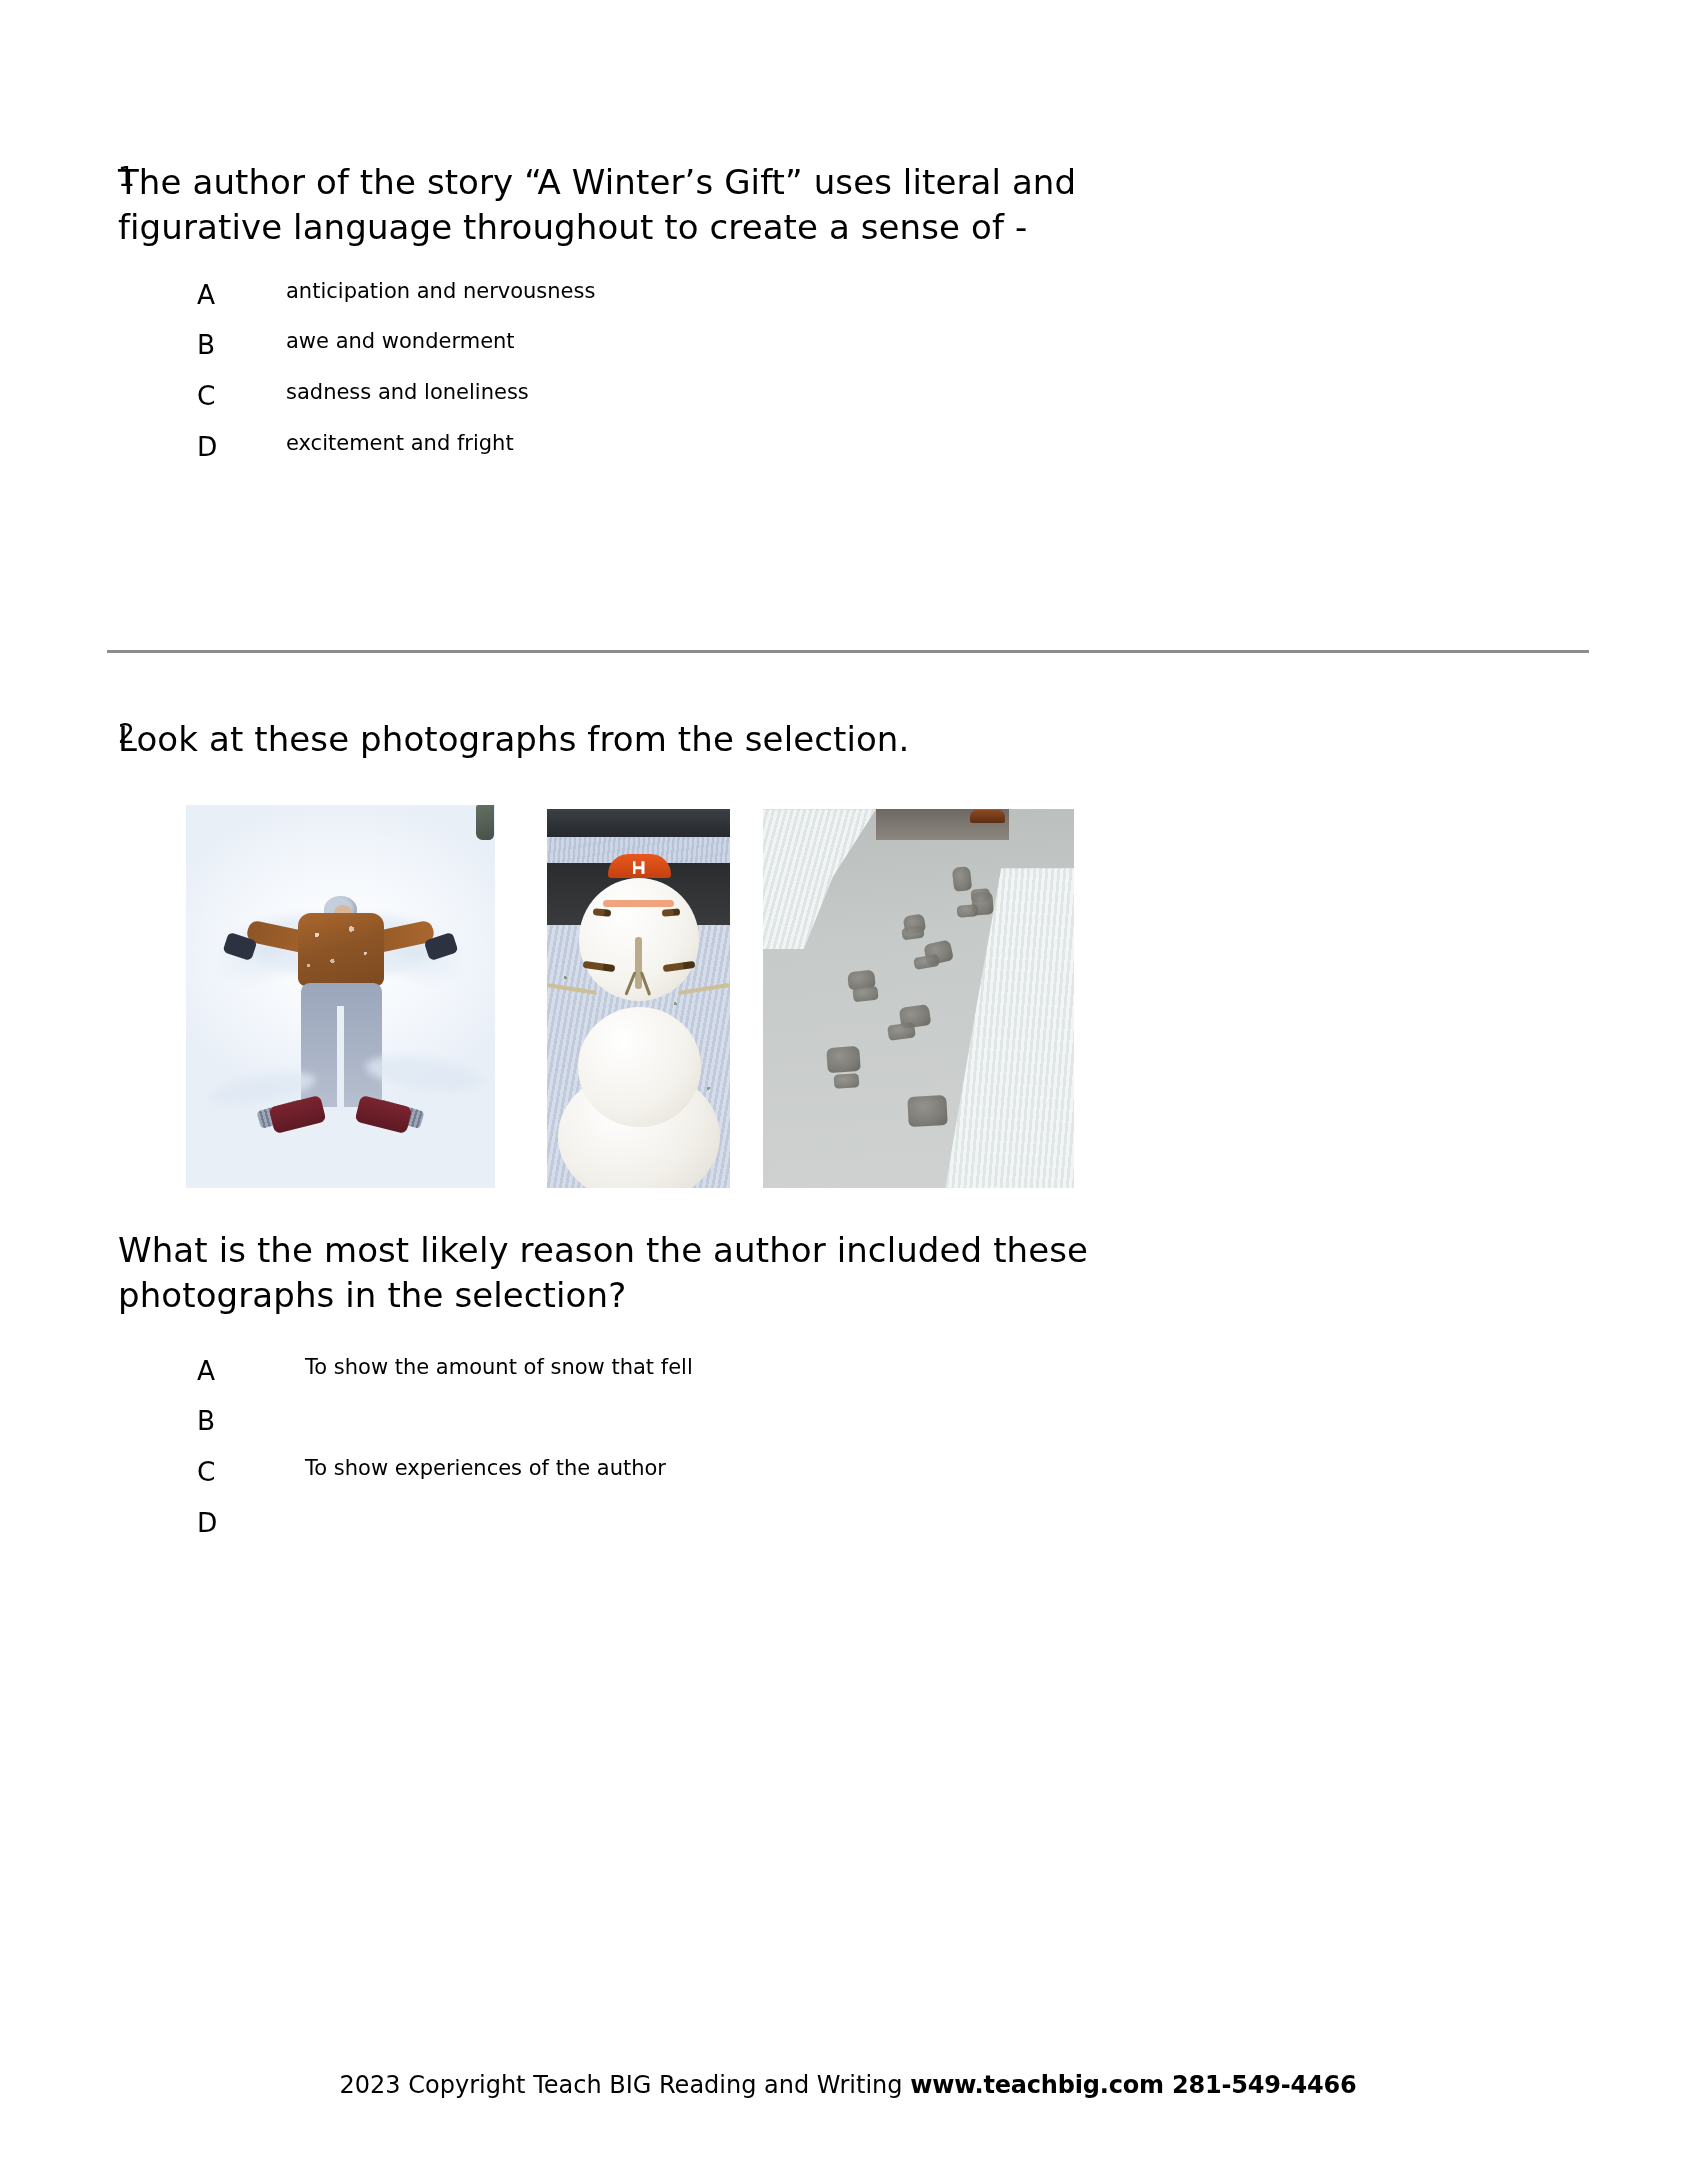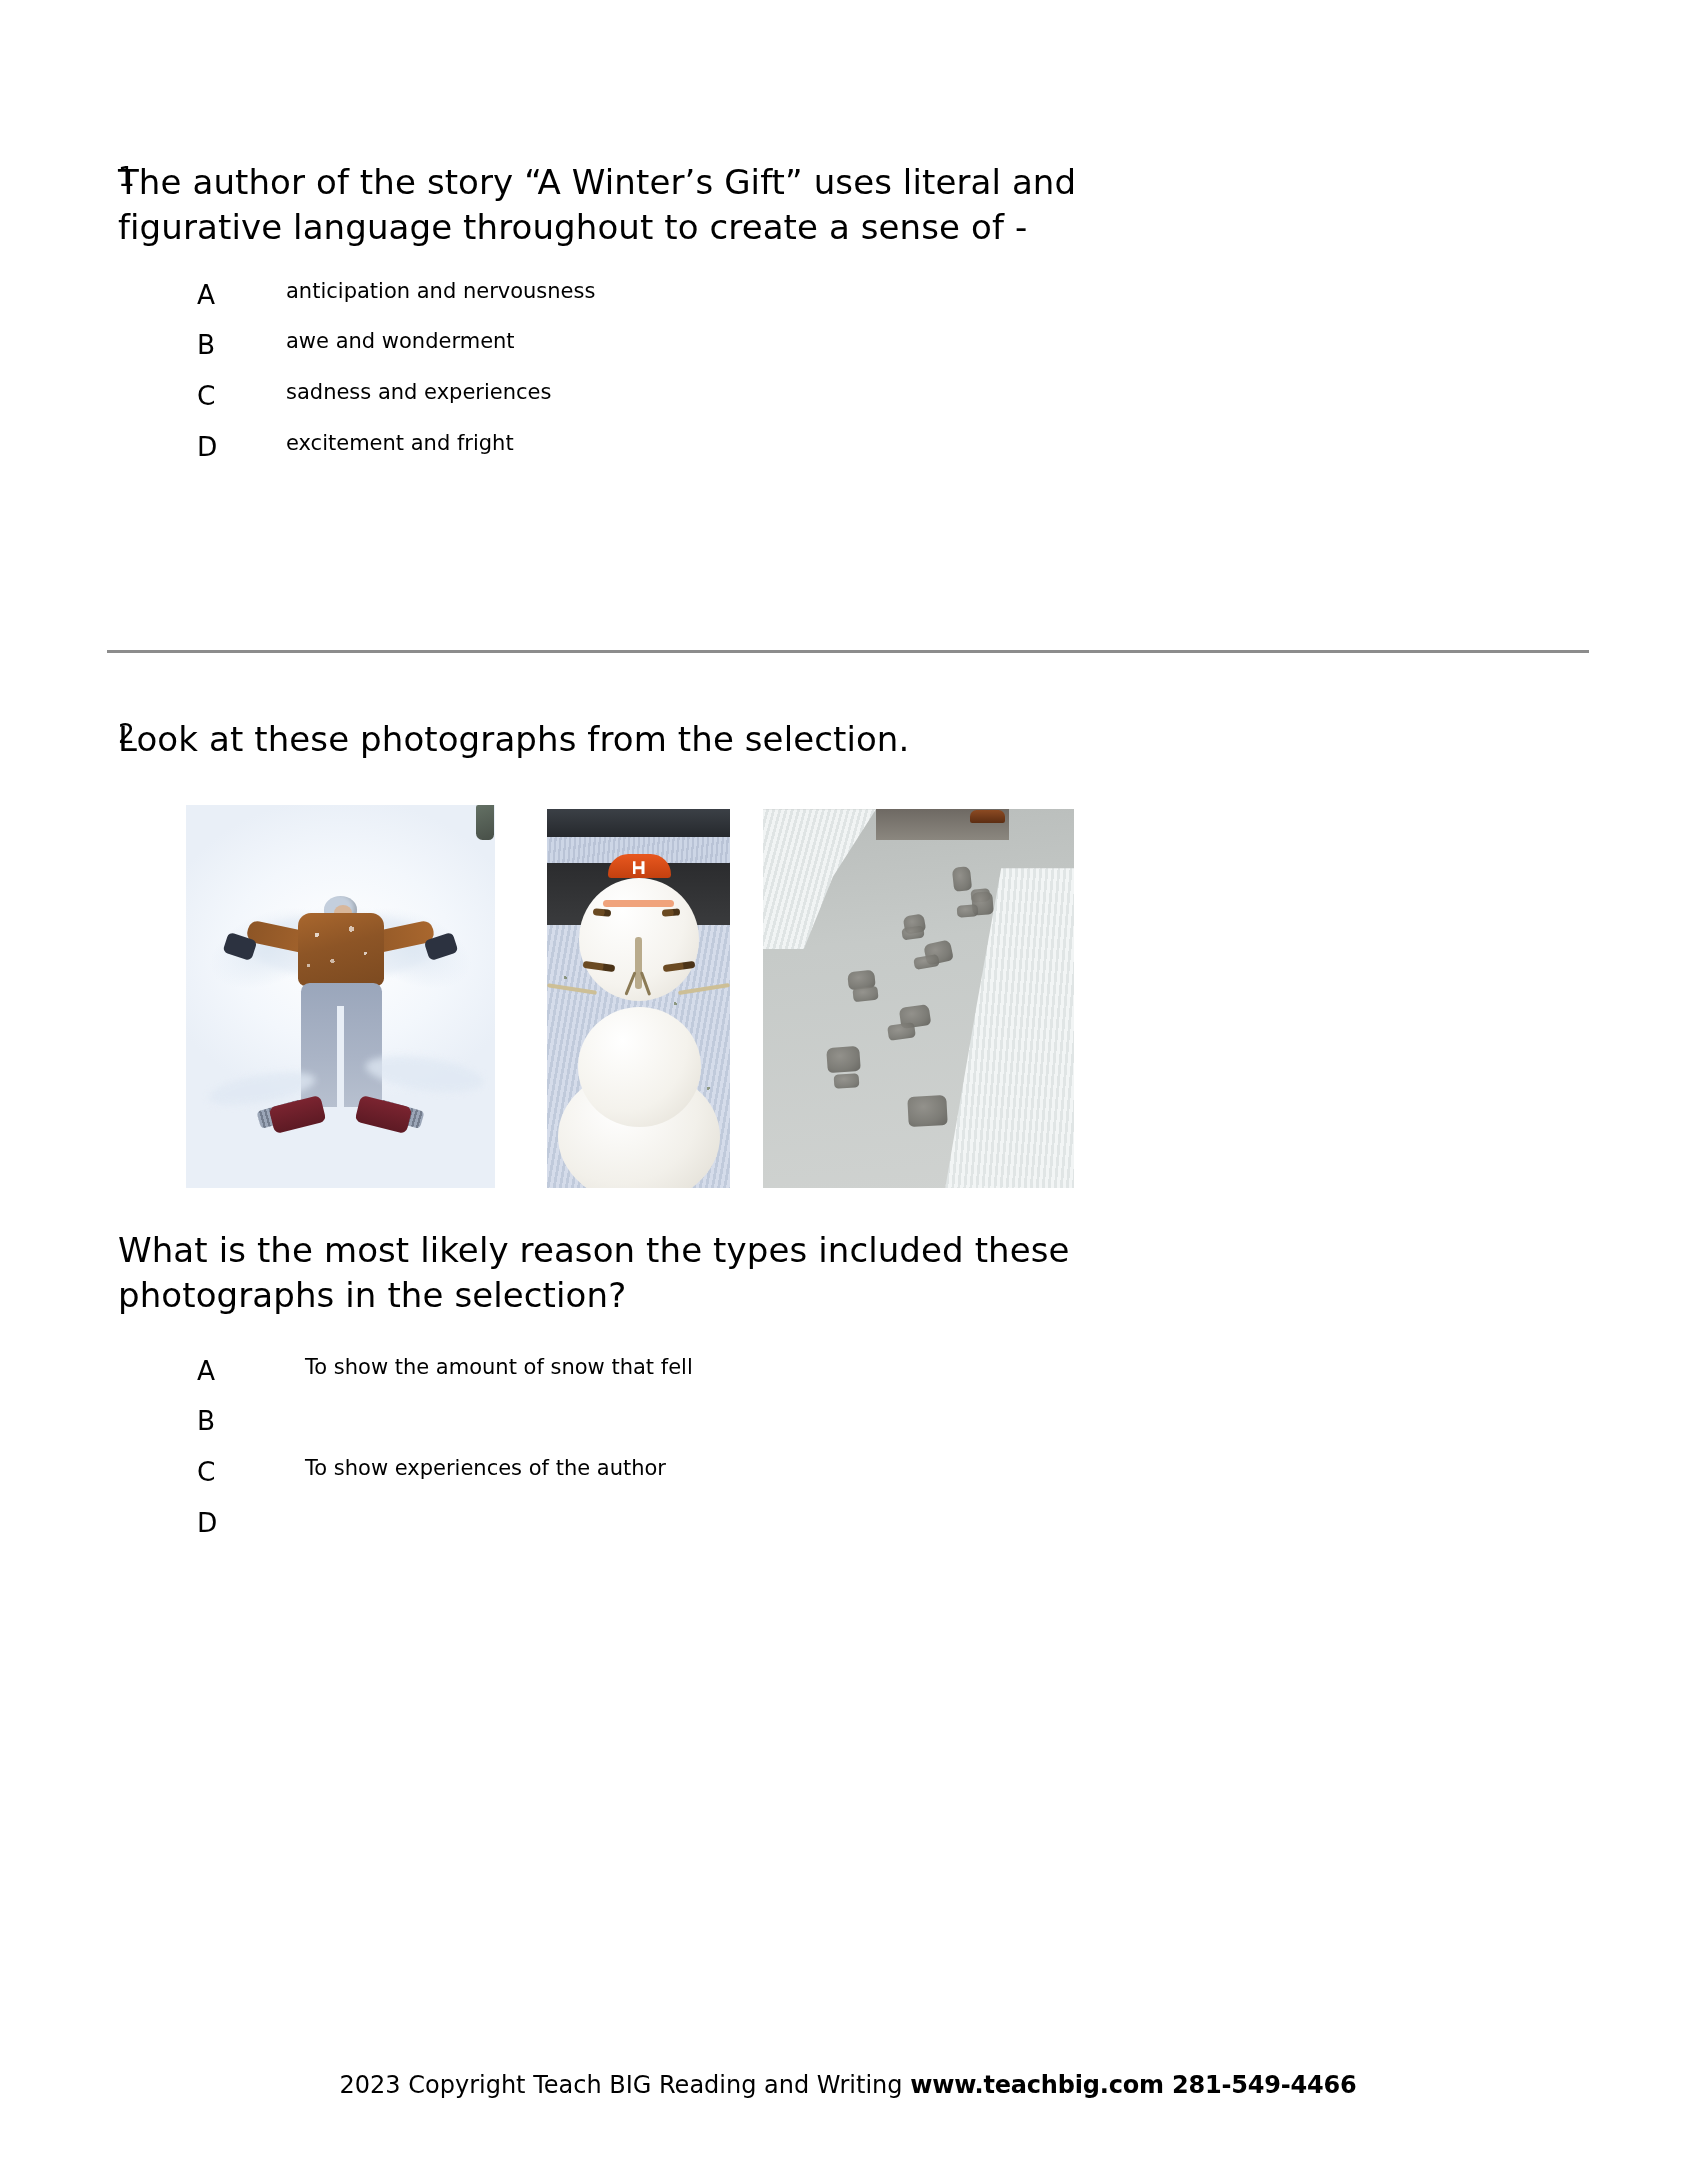--- a/index.html
+++ b/index.html
@@ -423,21 +423,21 @@
       <div class="choice">
         <div class="choice-letter">A</div>
         <div class="choice-text">anticipation and nervousness</div>
       </div>
       <div class="choice">
         <div class="choice-letter">B</div>
         <div class="choice-text">awe and wonderment</div>
       </div>
       <div class="choice">
         <div class="choice-letter">C</div>
-        <div class="choice-text">sadness and experiences</div>
+        <div class="choice-text">sadness and loneliness</div>
       </div>
       <div class="choice">
         <div class="choice-letter">D</div>
         <div class="choice-text">excitement and fright</div>
       </div>
     </div>
   </div>
 
   <div class="divider" style="top:650px;"></div>
 
@@ -521,21 +521,21 @@
       <div class="print" style="left:64px; top:238px; width:33px; height:25px; transform:rotate(-4deg);"></div>
       <div class="print heel" style="left:71px; top:265px; width:25px; height:14px; transform:rotate(-4deg);"></div>
 
       <div class="print" style="left:145px; top:287px; width:39px; height:30px; transform:rotate(-3deg);"></div>
     </div>
   </div>
 
   <div class="question-block q2" style="top:1228px;">
     <div class="q-row">
       <div class="q-number"></div>
-      <div class="q-stem">What is the most likely reason the types included these photographs in the selection?</div>
+      <div class="q-stem">What is the most likely reason the author included these photographs in the selection?</div>
     </div>
 
     <div class="choices" style="margin-top:36px;">
       <div class="choice">
         <div class="choice-letter">A</div>
         <div class="choice-text">To show the amount of snow that fell</div>
       </div>
       <div class="choice">
         <div class="choice-letter">B</div>
       </div>

